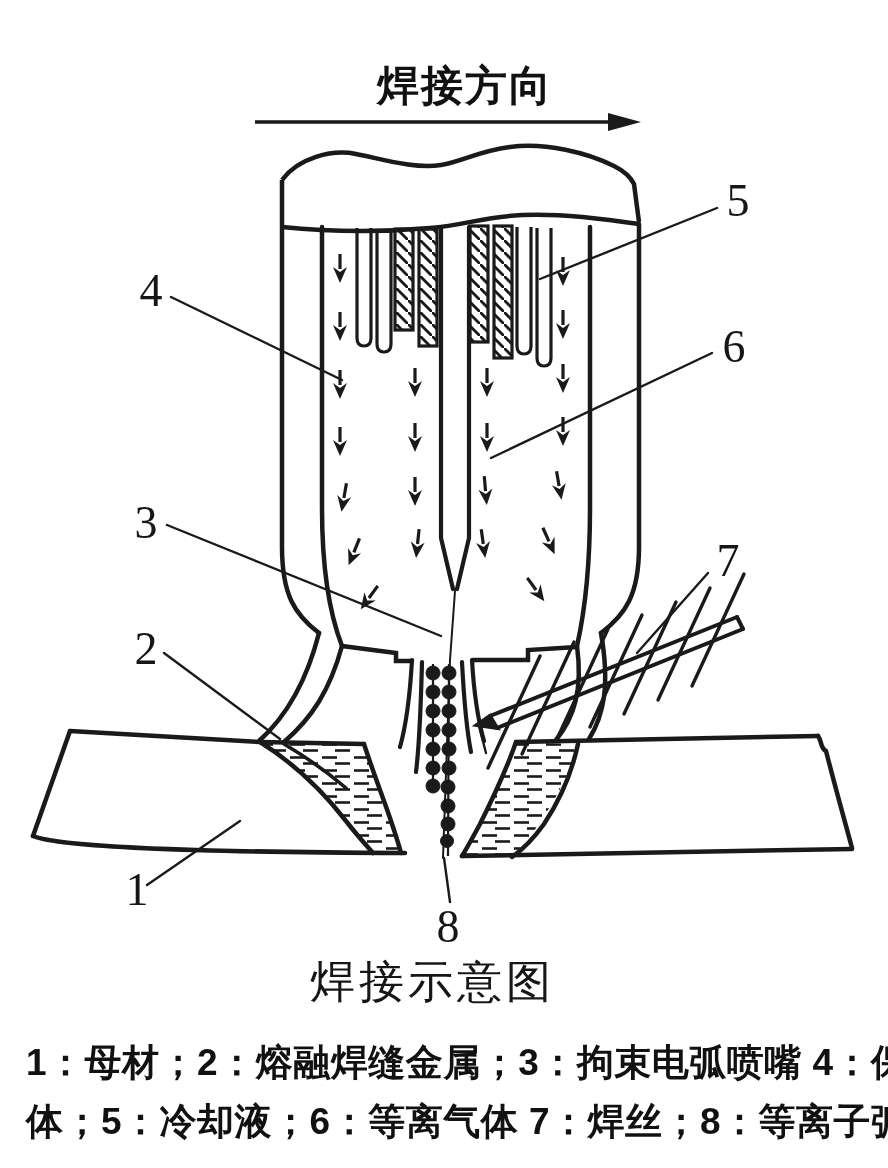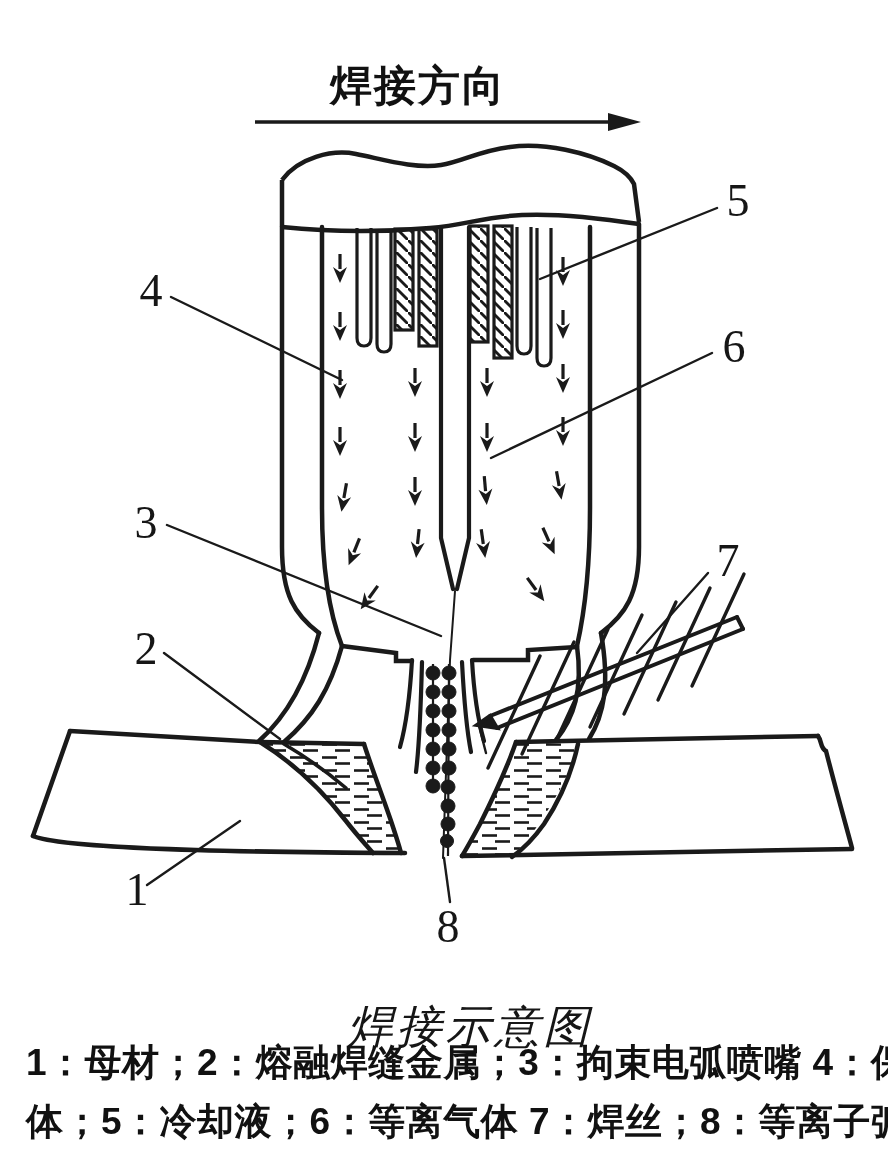--- a/index.html
+++ b/index.html
@@ -8,26 +8,26 @@
     overflow:hidden; font-family:"Liberation Serif","DejaVu Serif",serif;
     color:#161616;
   }
   .stage svg { position:absolute; left:0; top:0; }
   .num {
     position:absolute; width:40px; text-align:center;
     font-size:46px; line-height:52px; color:#161616;
     font-family:"Liberation Serif","DejaVu Serif",serif;
   }
   .direction-label {
-    position:absolute; left:330px; top:58px; width:270px; 
+    position:absolute; left:330px; top:58px; width:270px; text-align:center;
     font-size:42px; font-weight:700; letter-spacing:2px; color:#111;
   }
   .diagram-title {
-    position:absolute; left:310px; top:997px; width:320px; text-align:center;
-    font-size:45px; letter-spacing:4px; color:#161616;font-style:italic;
+    position:absolute; left:310px; top:952px; width:320px; text-align:left;
+    font-size:45px; letter-spacing:4px; color:#161616;
   }
   .legend-line {
     position:absolute; left:26px; width:840px;
     font-family:"Liberation Sans","DejaVu Sans",sans-serif;
     font-size:37px; font-weight:600; color:#111; letter-spacing:0.5px;
     white-space:nowrap;
   }
   .legend-line.l1 { top:1038px; }
   .legend-line.l2 { top:1097px; }
 </style>

